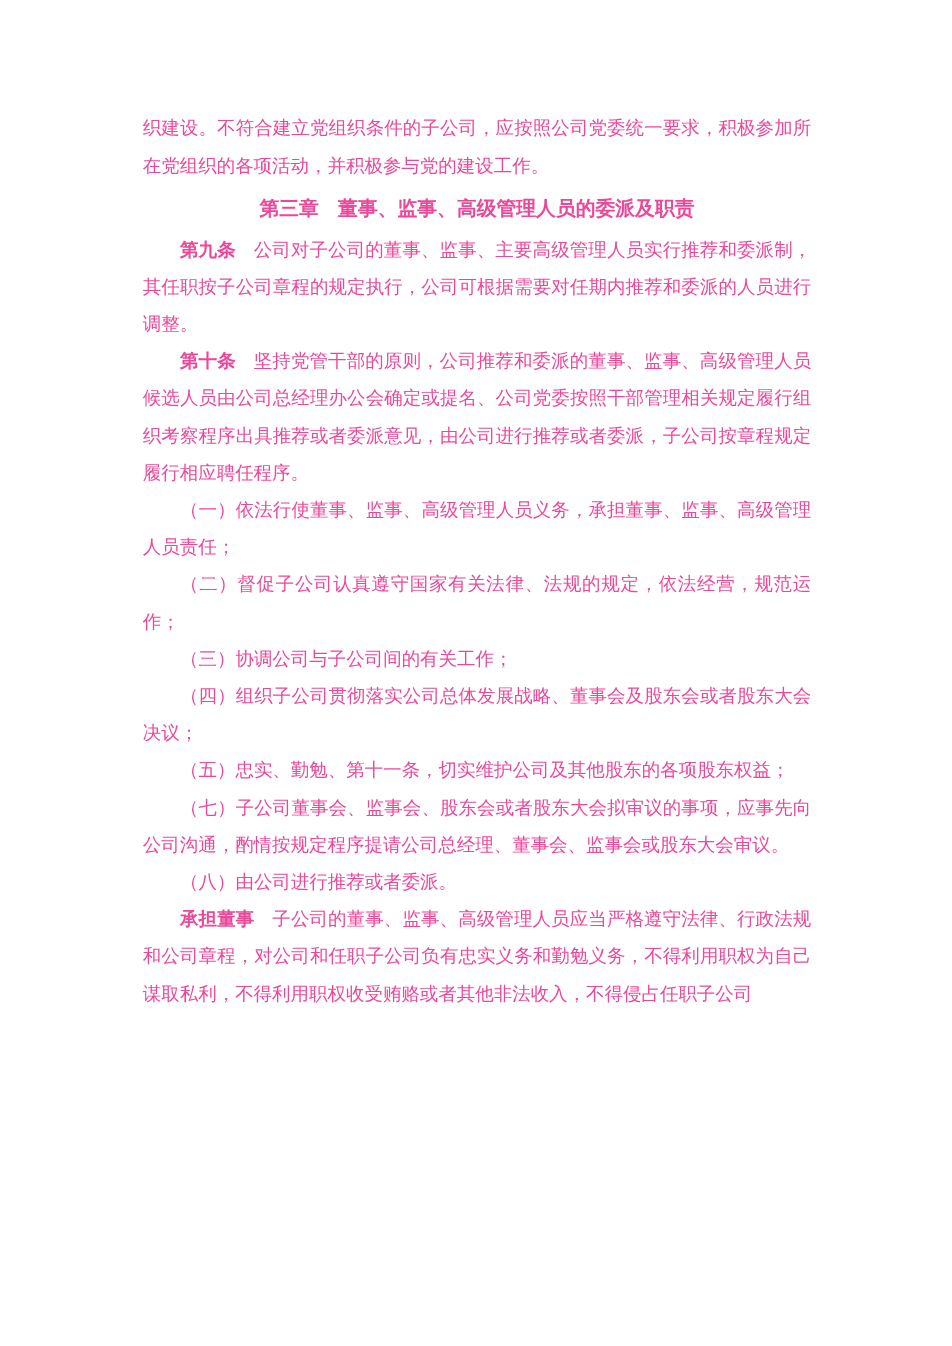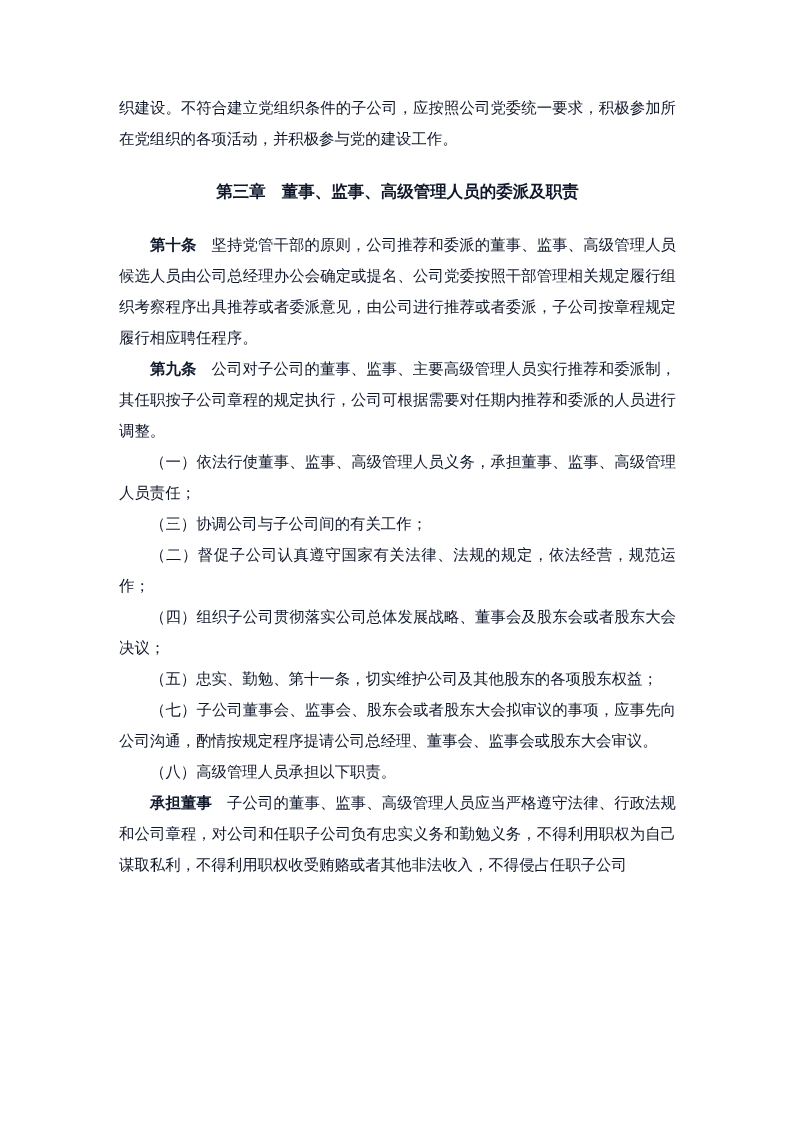--- a/index.html
+++ b/index.html
@@ -9,60 +9,60 @@
   }
   .page {
     position: relative;
     width: 793px;
     height: 1122px;
     background: #ffffff;
     box-sizing: border-box;
     padding: 92px 117px 0 119px;
     overflow: hidden;
     font-family: "Liberation Serif", "DejaVu Serif", serif;
-    color: #0f172a;
+    color: #ec4899;
   }
   .doc-body p, .doc-body h2 {
     margin: 0;
     font-size: 15.4px;
     line-height: 31px;
     font-weight: normal;
     text-align: justify;
     word-break: break-all;
   }
   .doc-body p.indent {
     text-indent: 31px;
   }
   .doc-body .lead {
     font-weight: 700;
     margin-right: 15px;
   }
   .doc-body h2.chapter-heading {
     text-align: center;
     font-size: 16.5px;
     font-weight: 700;
-    margin: 22px 0;
+    margin: 4px 0;
     text-indent: 0;
     word-break: keep-all;
   }
   .doc-body h2.chapter-heading .lead {
     margin-right: 16px;
   }
 </style>
 </head>
 <body>
 
 <div class="page">
   <div class="doc-body">
       <p class="body"><span>织建设。不符合建立党组织条件的子公司，应按照公司党委统一要求，积极参加所在党组织的各项活动，并积极参与党的建设工作。</span></p>
       <h2 class="chapter-heading"><b class="lead">第三章</b><span>董事、监事、高级管理人员的委派及职责</span></h2>
+      <p class="body indent"><b class="lead">第九条</b><span>公司对子公司的董事、监事、主要高级管理人员实行推荐和委派制，其任职按子公司章程的规定执行，公司可根据需要对任期内推荐和委派的人员进行调整。</span></p>
       <p class="body indent"><b class="lead">第十条</b><span>坚持党管干部的原则，公司推荐和委派的董事、监事、高级管理人员候选人员由公司总经理办公会确定或提名、公司党委按照干部管理相关规定履行组织考察程序出具推荐或者委派意见，由公司进行推荐或者委派，子公司按章程规定履行相应聘任程序。</span></p>
-      <p class="body indent"><b class="lead">第九条</b><span>公司对子公司的董事、监事、主要高级管理人员实行推荐和委派制，其任职按子公司章程的规定执行，公司可根据需要对任期内推荐和委派的人员进行调整。</span></p>
       <p class="body indent"><span>（一）依法行使董事、监事、高级管理人员义务，承担董事、监事、高级管理人员责任；</span></p>
+      <p class="body indent"><span>（二）督促子公司认真遵守国家有关法律、法规的规定，依法经营，规范运作；</span></p>
       <p class="body indent"><span>（三）协调公司与子公司间的有关工作；</span></p>
-      <p class="body indent"><span>（二）督促子公司认真遵守国家有关法律、法规的规定，依法经营，规范运作；</span></p>
       <p class="body indent"><span>（四）组织子公司贯彻落实公司总体发展战略、董事会及股东会或者股东大会决议；</span></p>
       <p class="body indent"><span>（五）忠实、勤勉、第十一条，切实维护公司及其他股东的各项股东权益；</span></p>
       <p class="body indent"><span>（七）子公司董事会、监事会、股东会或者股东大会拟审议的事项，应事先向公司沟通，酌情按规定程序提请公司总经理、董事会、监事会或股东大会审议。</span></p>
-      <p class="body indent"><span>（八）高级管理人员承担以下职责。</span></p>
+      <p class="body indent"><span>（八）由公司进行推荐或者委派。</span></p>
       <p class="body indent"><b class="lead">承担董事</b><span>子公司的董事、监事、高级管理人员应当严格遵守法律、行政法规和公司章程，对公司和任职子公司负有忠实义务和勤勉义务，不得利用职权为自己谋取私利，不得利用职权收受贿赂或者其他非法收入，不得侵占任职子公司</span></p>
     </div>
 </div>
 
 </body></html>

